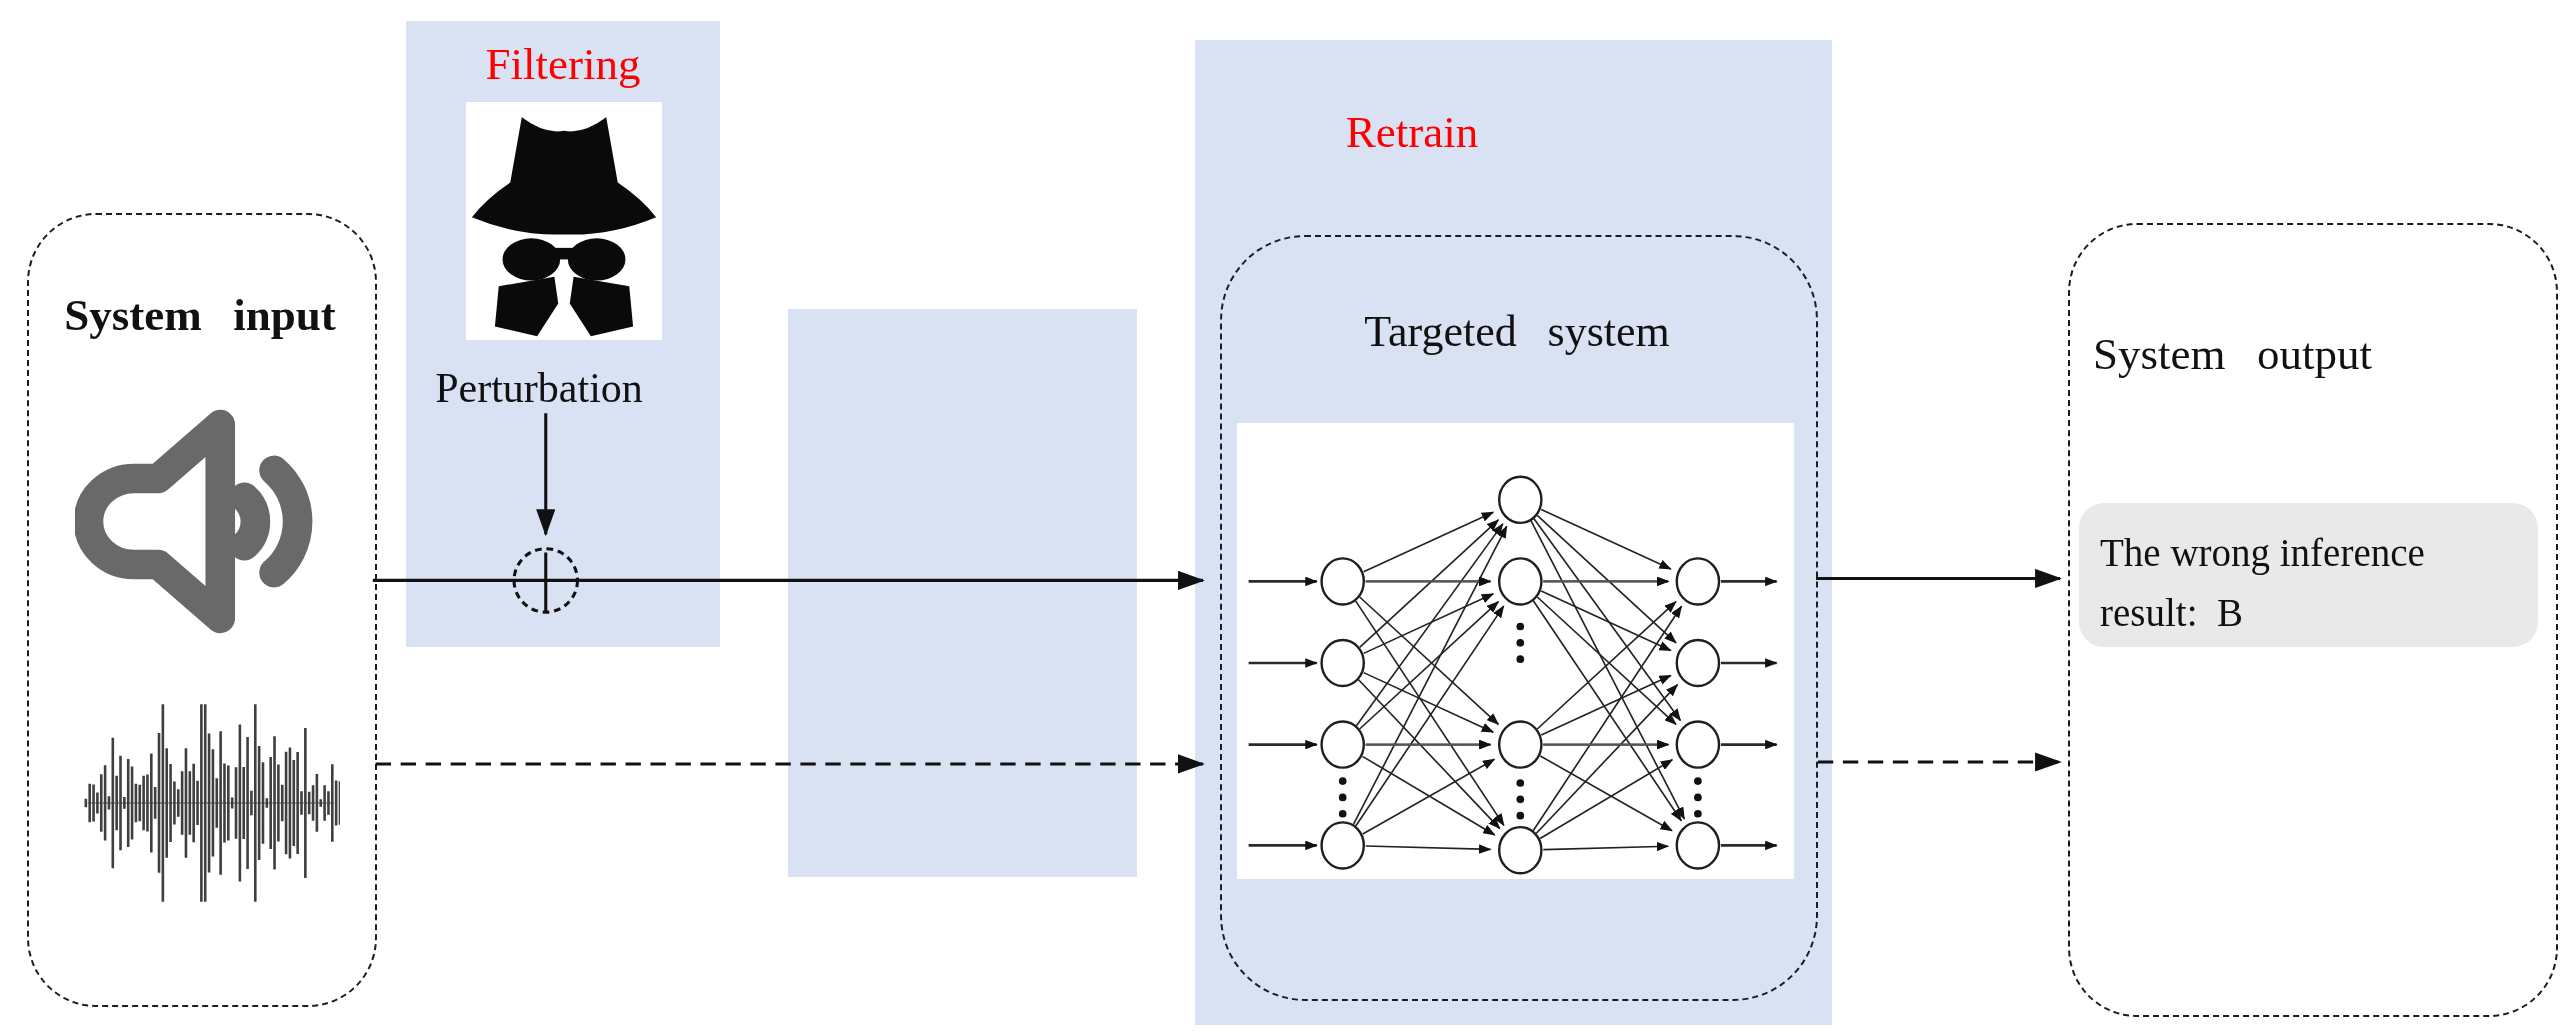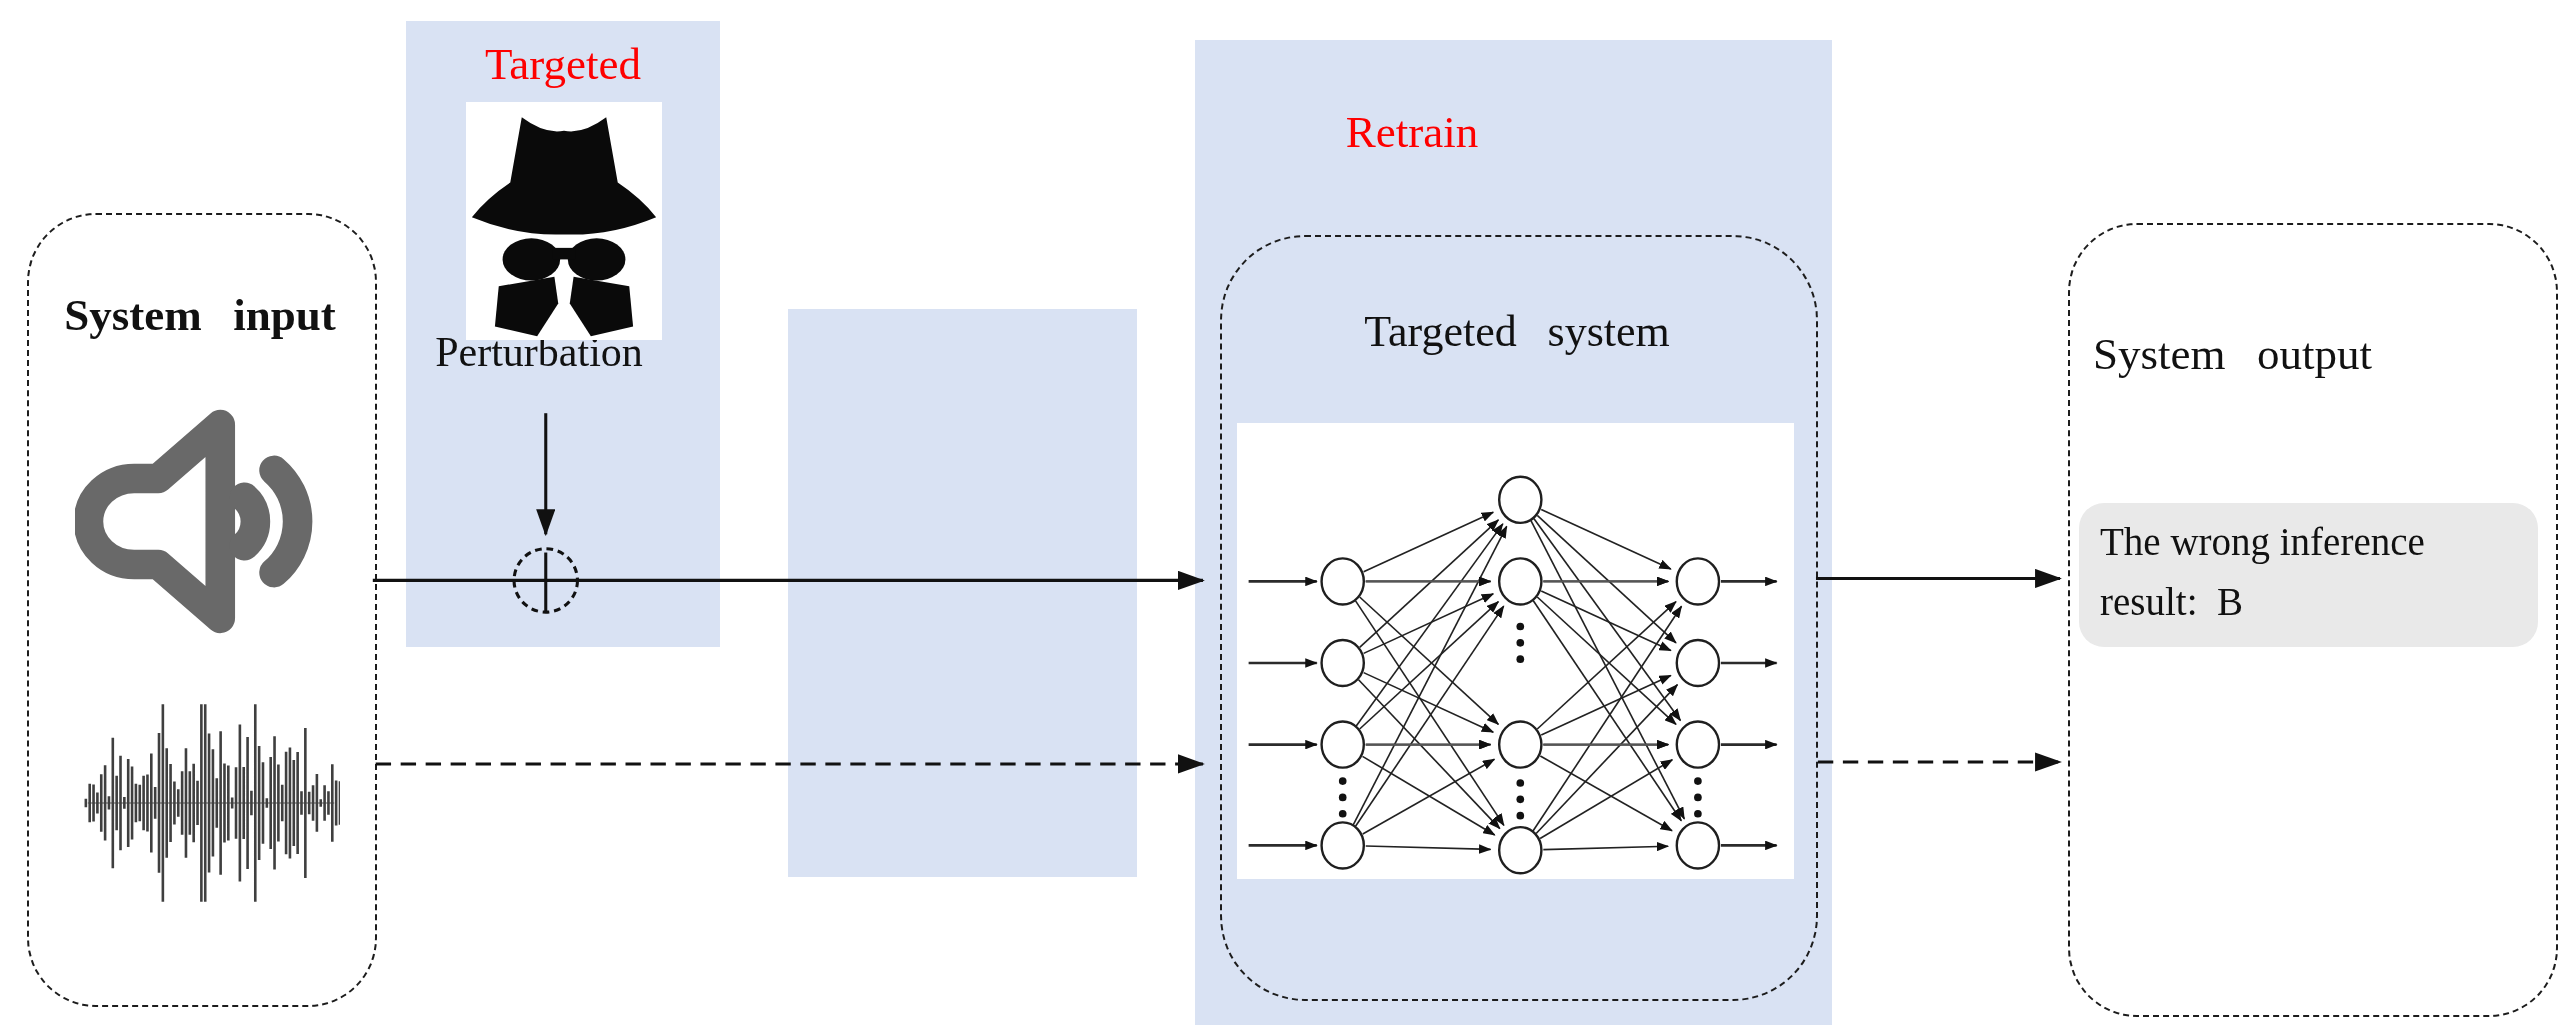--- a/index.html
+++ b/index.html
@@ -26,29 +26,29 @@
 
   .red-label{position:absolute;color:#fe0000;font-size:45px;line-height:1.1;text-align:center;}
   #filtering-label{left:406px;top:40px;width:314px;}
   #detect-label{left:788px;top:329px;width:349px;}
   #retrain-label{left:1133px;top:108px;width:558px;}
 
   .black-title{position:absolute;font-size:45px;line-height:1.15;word-spacing:0.45em;}
   #input-title{left:27px;top:290px;width:346px;text-align:center;font-weight:bold;}
   #output-title{left:2093px;top:329px;}
   #targeted-title{left:1220px;top:307px;width:594px;text-align:center;font-size:44px;font-family:Liberation Serif, serif;}
-  #perturbation-label{position:absolute;left:406px;top:328px;width:266px;text-align:center;font-size:42px;}
+  #perturbation-label{position:absolute;left:406px;top:364px;width:266px;text-align:center;font-size:42px;}
 
   #spy-box{position:absolute;left:466px;top:102px;width:196px;height:238px;background:#ffffff;}
   #spy-box svg{display:block;width:100%;height:100%;}
   #speaker{position:absolute;left:75px;top:404px;width:269px;height:235px;}
   #waveform{position:absolute;left:82px;top:699px;width:258px;height:207px;}
 
   .result{position:absolute;left:2079px;width:459px;background:#e9e9e9;border-radius:25px;
-          font-size:39px;line-height:60px;padding:9px 0 0 21px;box-sizing:border-box;}
+          font-size:39px;line-height:60px;padding:20px 0 0 21px;box-sizing:border-box;}
   #result-wrong{top:503px;height:144px;}
   #result-right{top:733px;height:137px;}
   .result div{white-space:pre;}
 
   #connectors{position:absolute;left:0;top:0;width:2576px;height:1033px;z-index:6;pointer-events:none;}
   .ln{stroke:#111;stroke-width:3.2px;fill:none;}
   .dash{stroke-dasharray:16 10;}
 </style>
 </head>
 <body>
@@ -135,21 +135,21 @@
         <circle cx="295" cy="375" r="4" class="dot"></circle>
         <circle cx="295" cy="392" r="4" class="dot"></circle>
         <circle cx="295" cy="409" r="4" class="dot"></circle>
         <circle cx="480" cy="373" r="4" class="dot"></circle>
         <circle cx="480" cy="390" r="4" class="dot"></circle>
         <circle cx="480" cy="407" r="4" class="dot"></circle>
       </svg>
   </div>
 
   <div class="black-title" id="input-title">System input</div>
-  <div class="red-label" id="filtering-label">Targeted</div>
+  <div class="red-label" id="filtering-label">Filtering</div>
   <div class="red-label" id="retrain-label">Retrain</div>
   <div class="black-title" id="targeted-title">Targeted system</div>
   <div class="black-title" id="output-title">System output</div>
   <div id="perturbation-label">Perturbation</div>
 
   <div id="spy-box">
     <svg viewBox="0 0 100 124">
       <g fill="#0a0a0a">
         <path d="M28,8 Q40,17 50,15 Q60,17 72,8 L78,42 Q90,50 98,60 Q74,70 50,69 Q26,70 2,60 Q10,50 22,42 Z"></path>
         <ellipse cx="33" cy="82" rx="15" ry="11"></ellipse>

